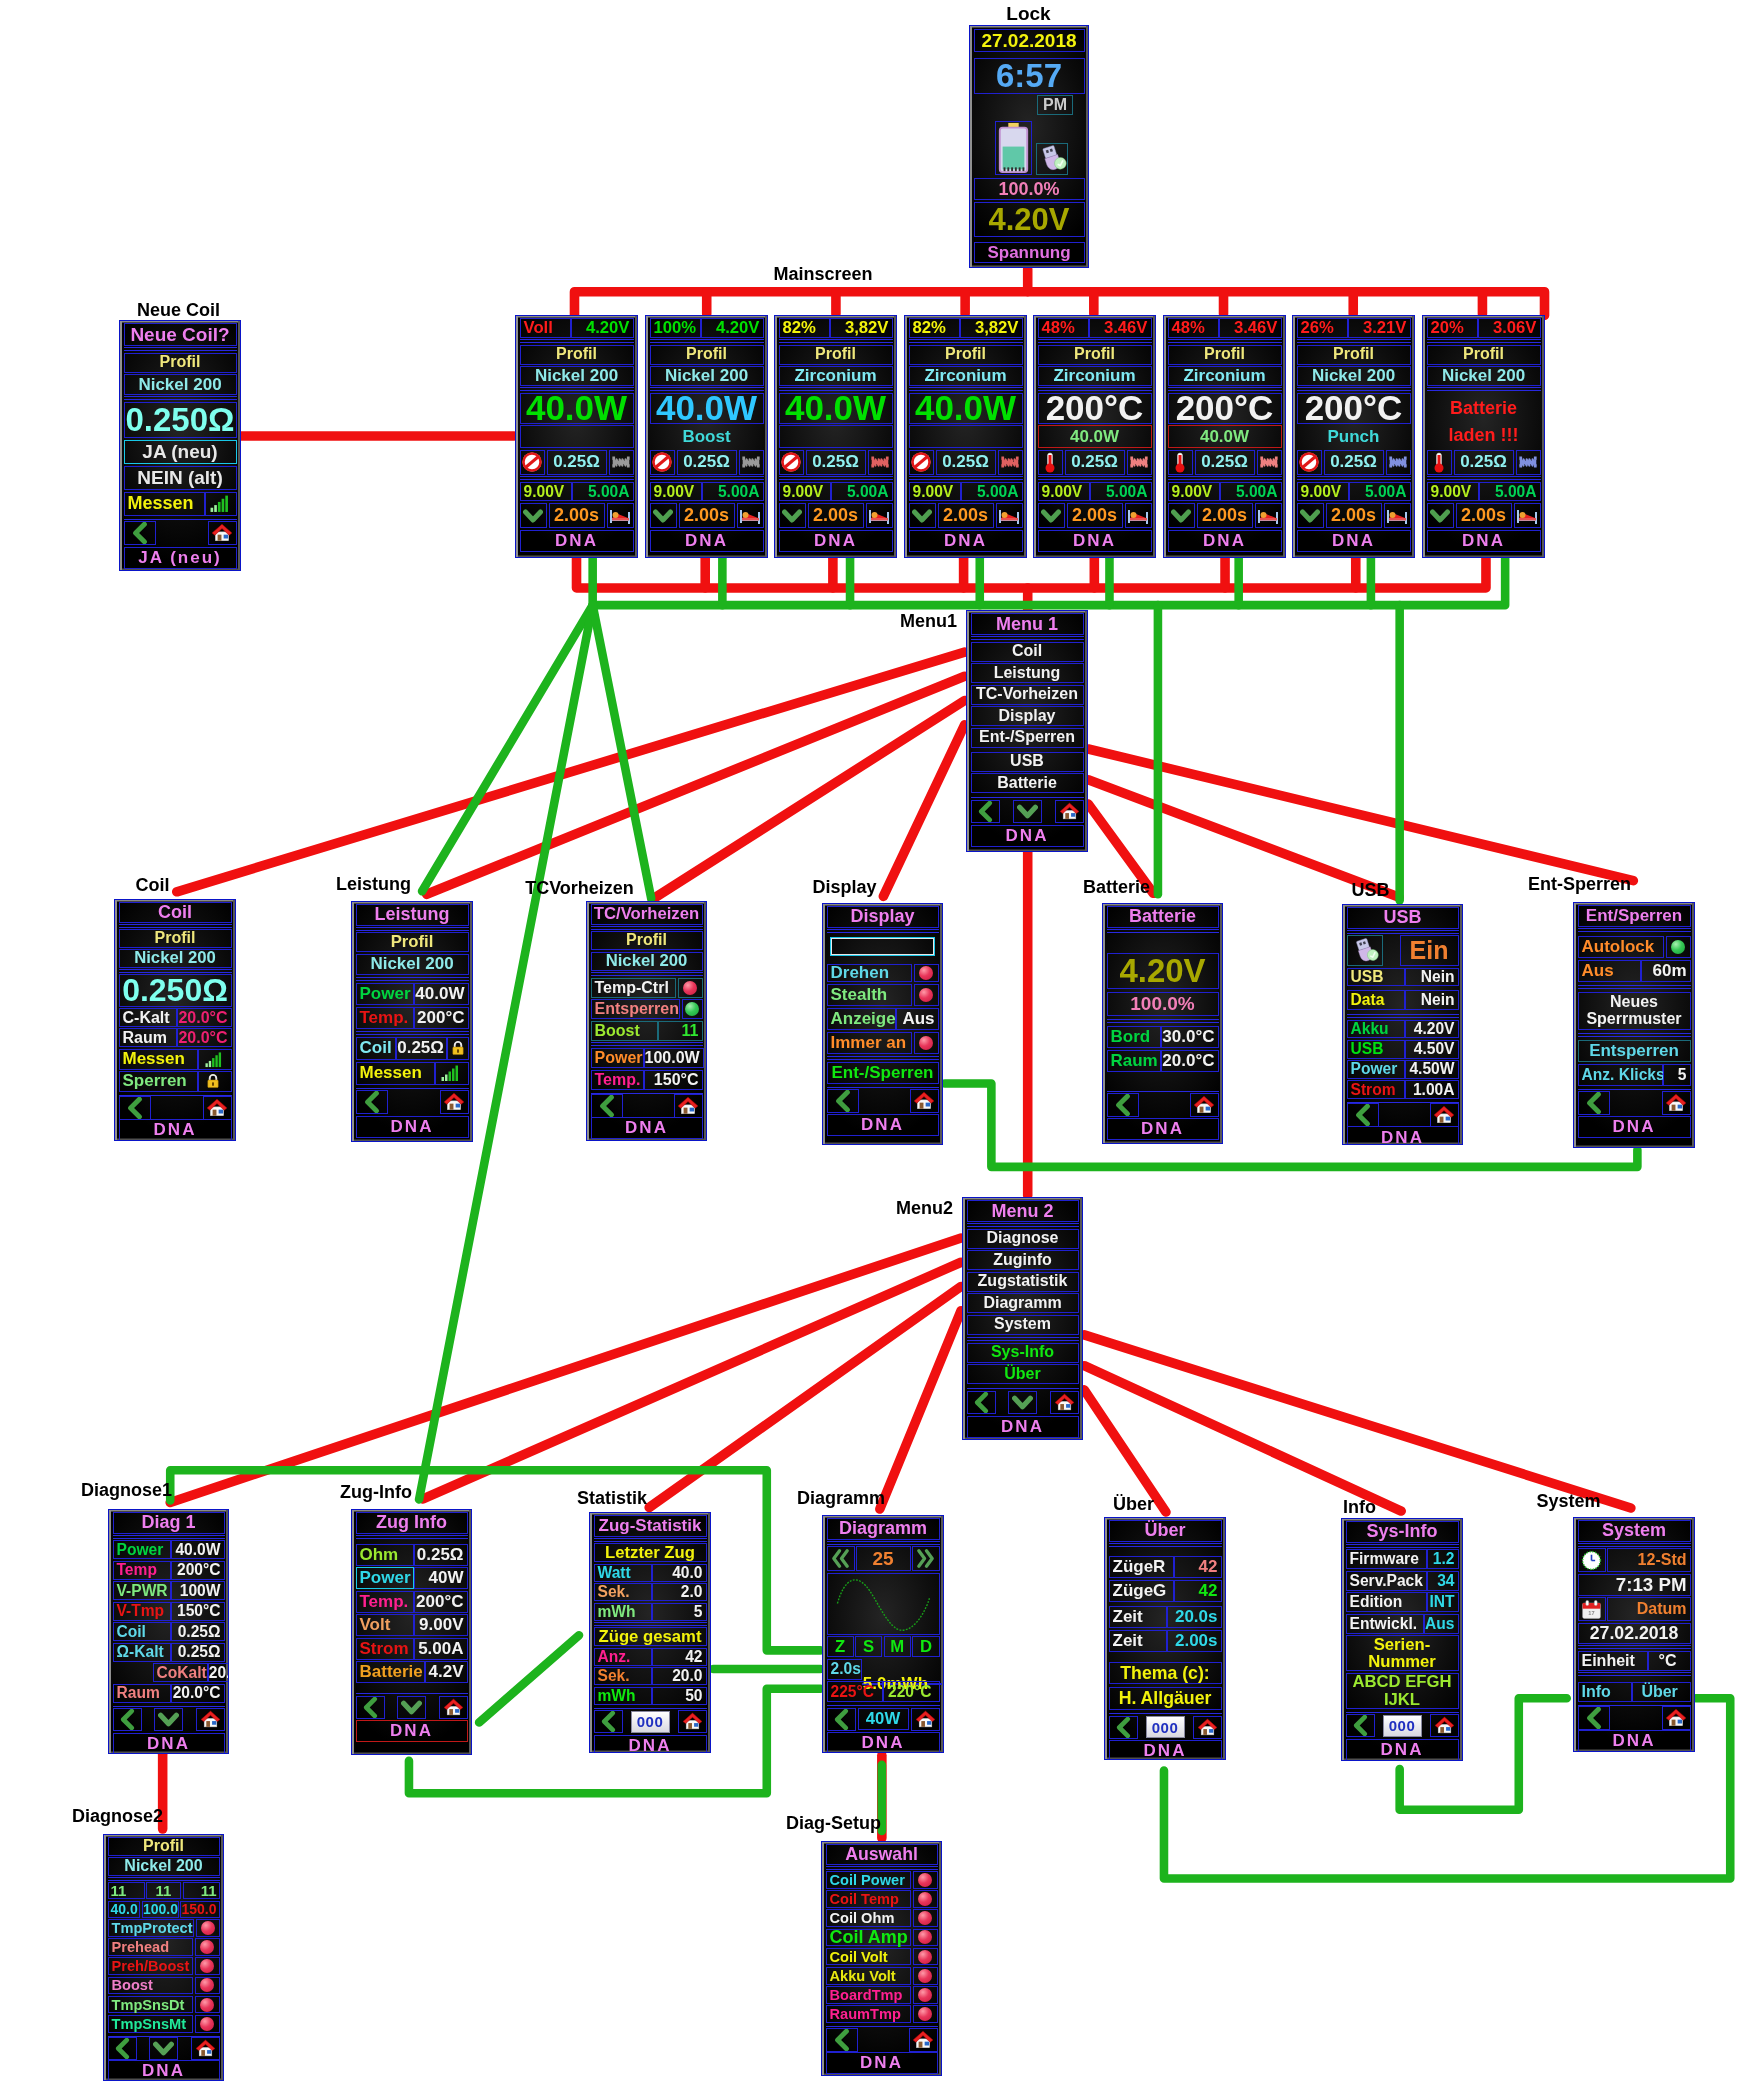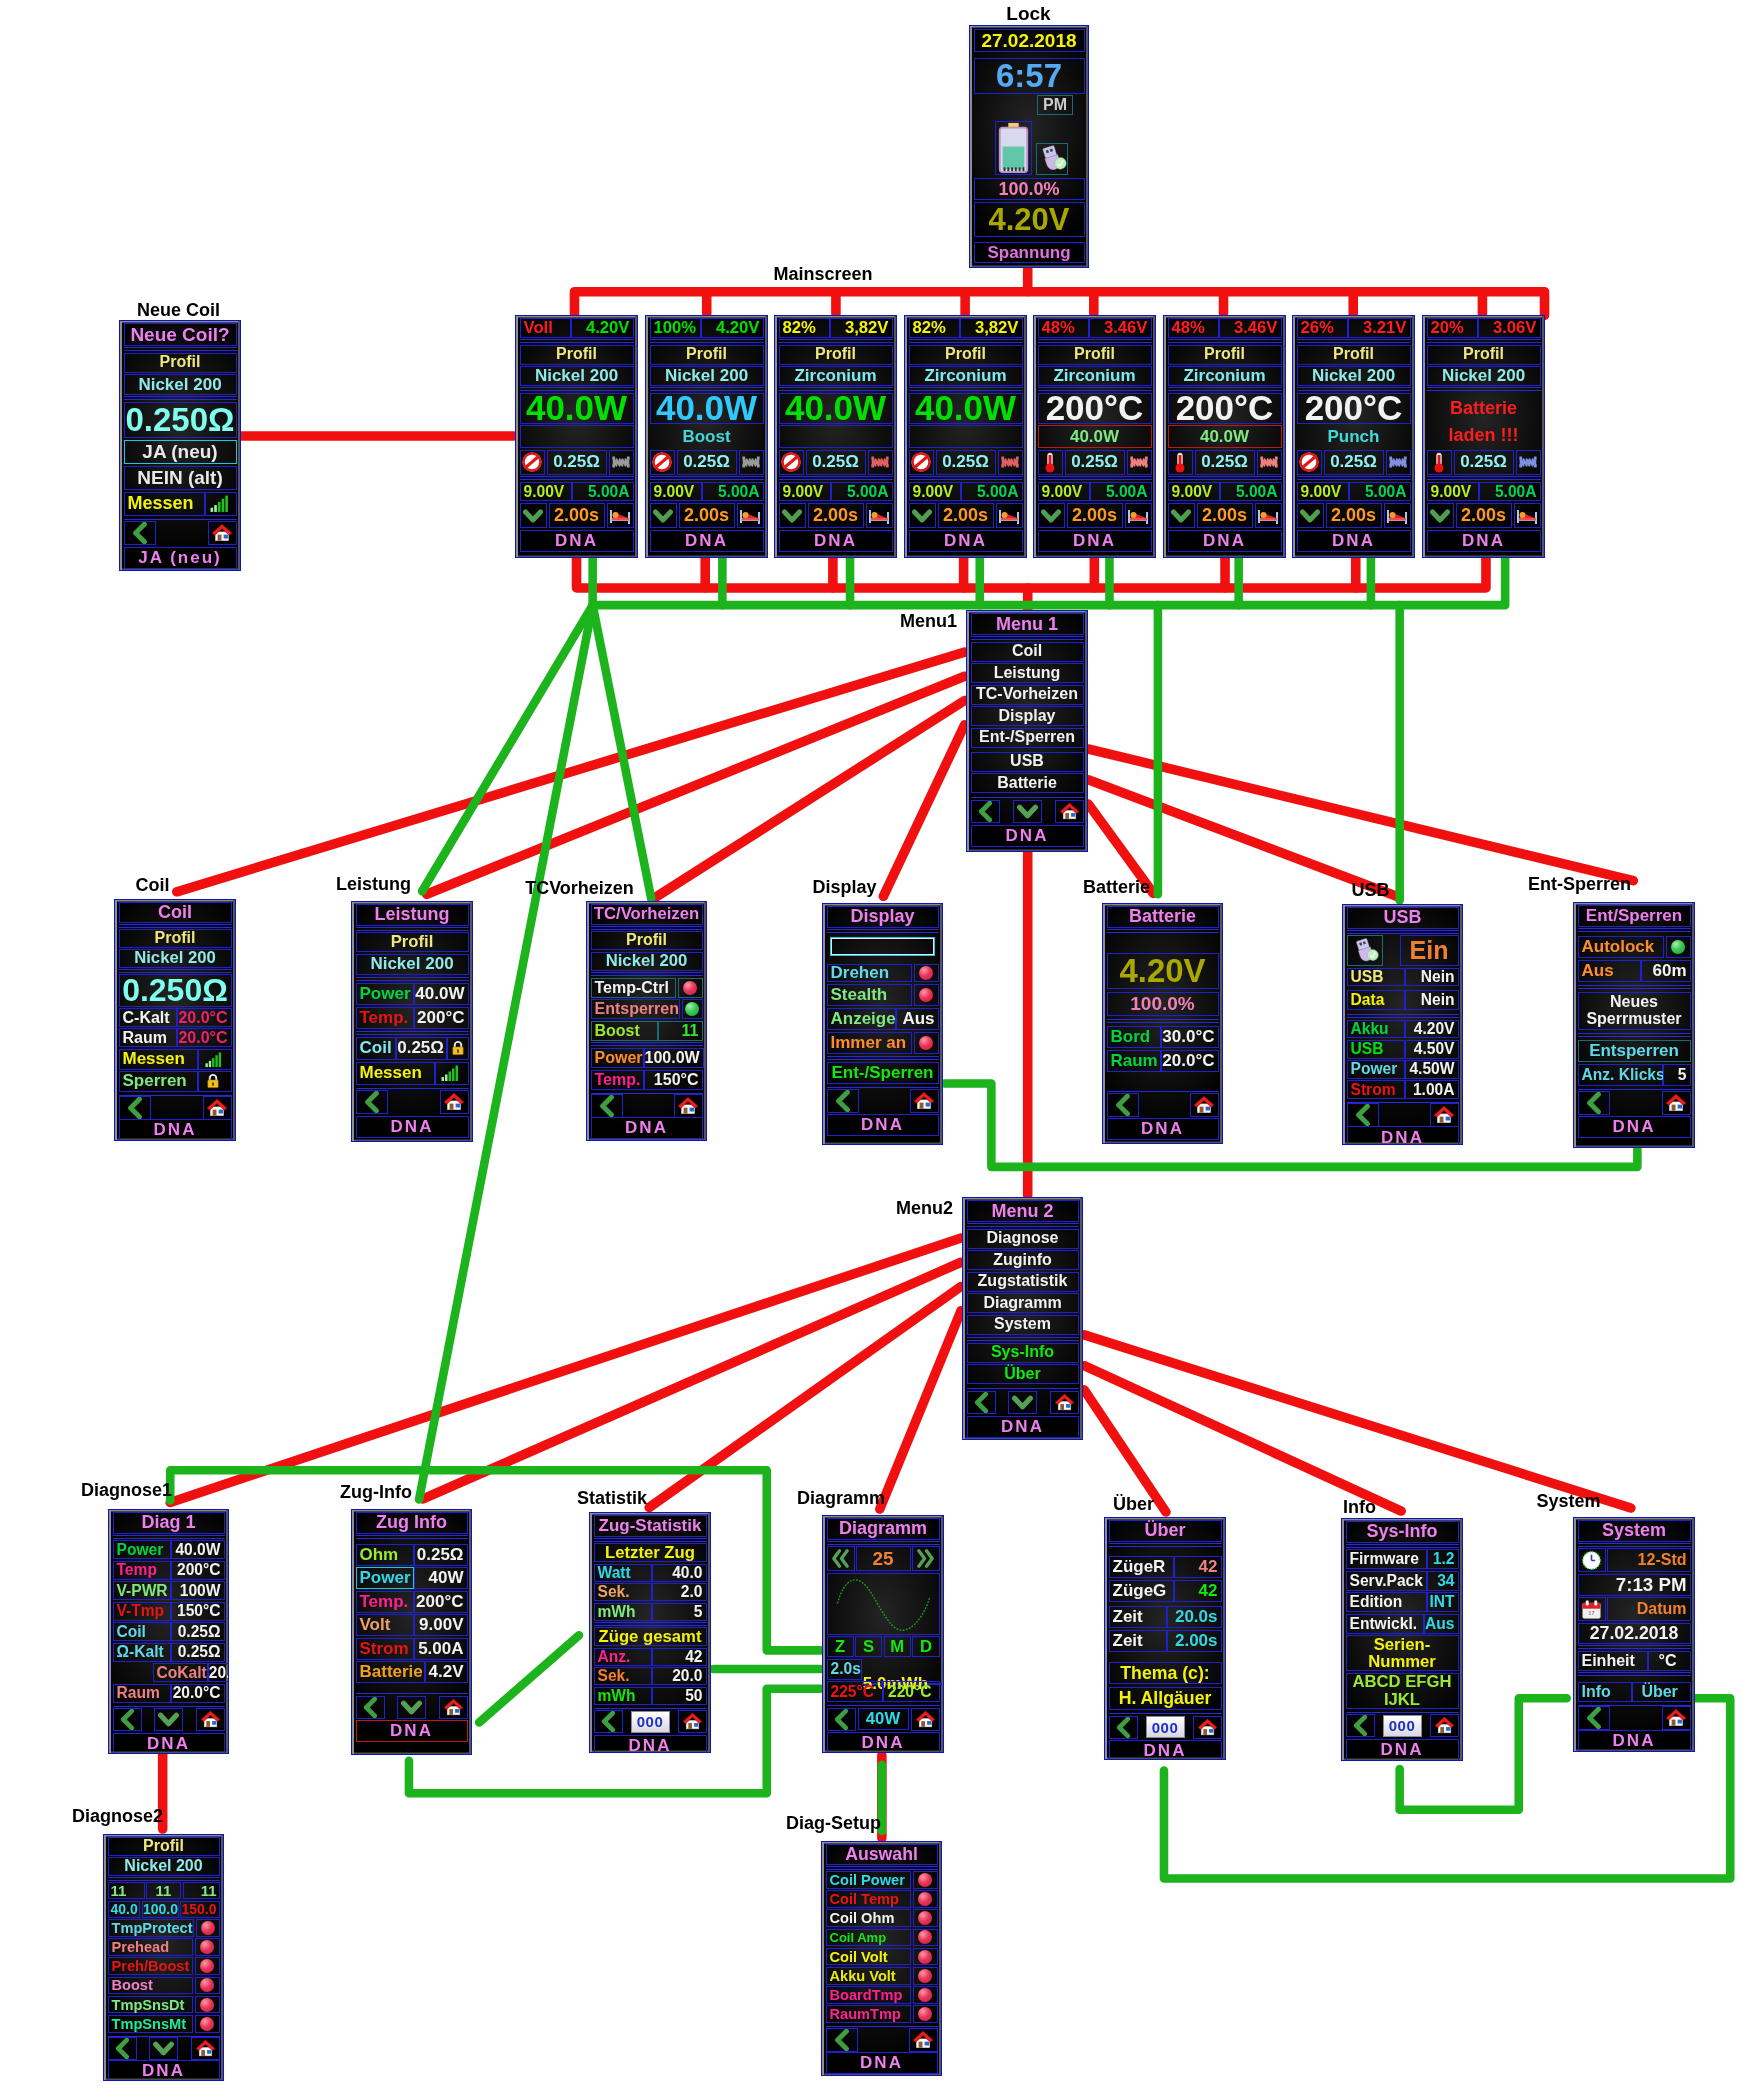--- a/index.html
+++ b/index.html
@@ -1471,21 +1471,21 @@
         <span style="display:inline-block;width:14px;height:14px;border-radius:50%;background:radial-gradient(circle at 35% 30%, #ff9aa8 0%, #e8365a 45%, #c81840 100%);"></span>
       </div>
     </div>
 <div class="rr" style="height:17.7px;margin:1.5px 3.5px 0 3.5px;">
       <div class="c" style="flex:1;font-size:14.6px;color:#f2f2f2;justify-content:flex-start;padding-left:3px;border-color:#2020d0;">Coil Ohm</div>
       <div class="c" style="width:25px;margin-left:2px;justify-content:center;border-color:#2020d0;">
         <span style="display:inline-block;width:14px;height:14px;border-radius:50%;background:radial-gradient(circle at 35% 30%, #ff9aa8 0%, #e8365a 45%, #c81840 100%);"></span>
       </div>
     </div>
 <div class="rr" style="height:17.7px;margin:1.5px 3.5px 0 3.5px;">
-      <div class="c" style="flex:1;font-size:13px;color:#10e810;justify-content:flex-start;padding-left:3px;border-color:#2020d0;">Coil Amp</div>
+      <div class="c" style="flex:1;font-size:18px;color:#10e810;justify-content:flex-start;padding-left:3px;border-color:#2020d0;">Coil Amp</div>
       <div class="c" style="width:25px;margin-left:2px;justify-content:center;border-color:#2020d0;">
         <span style="display:inline-block;width:14px;height:14px;border-radius:50%;background:radial-gradient(circle at 35% 30%, #ff9aa8 0%, #e8365a 45%, #c81840 100%);"></span>
       </div>
     </div>
 <div class="rr" style="height:17.7px;margin:1.5px 3.5px 0 3.5px;">
       <div class="c" style="flex:1;font-size:14.6px;color:#f2f20c;justify-content:flex-start;padding-left:3px;border-color:#2020d0;">Coil Volt</div>
       <div class="c" style="width:25px;margin-left:2px;justify-content:center;border-color:#2020d0;">
         <span style="display:inline-block;width:14px;height:14px;border-radius:50%;background:radial-gradient(circle at 35% 30%, #ff9aa8 0%, #e8365a 45%, #c81840 100%);"></span>
       </div>
     </div>

